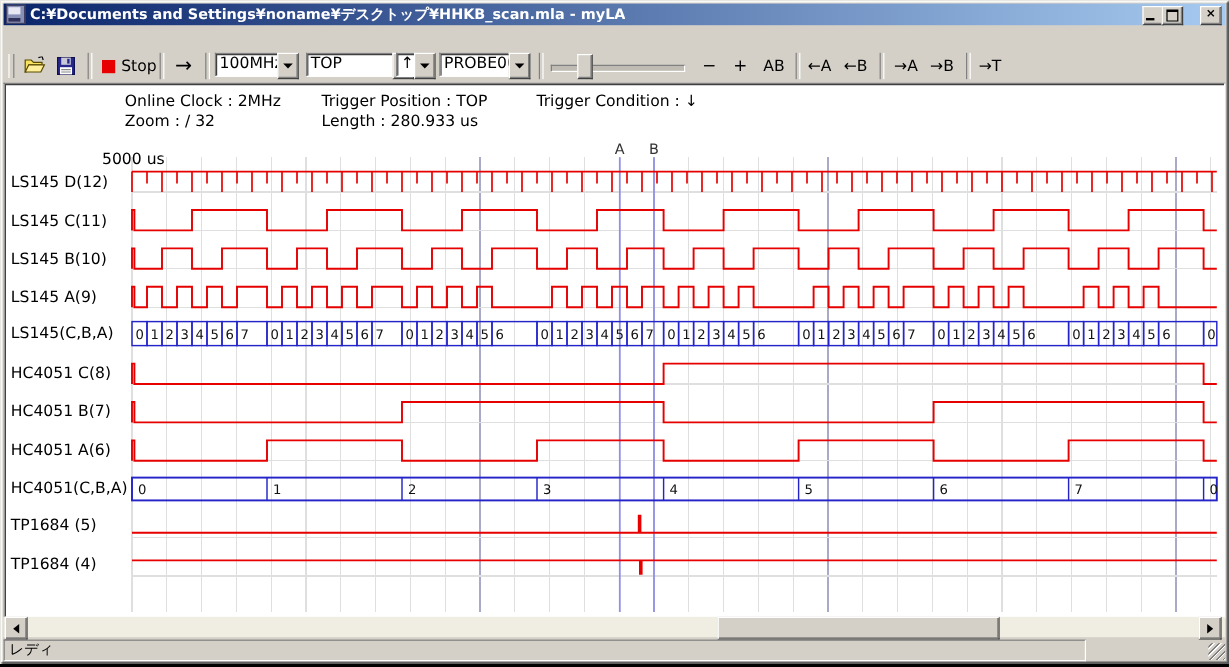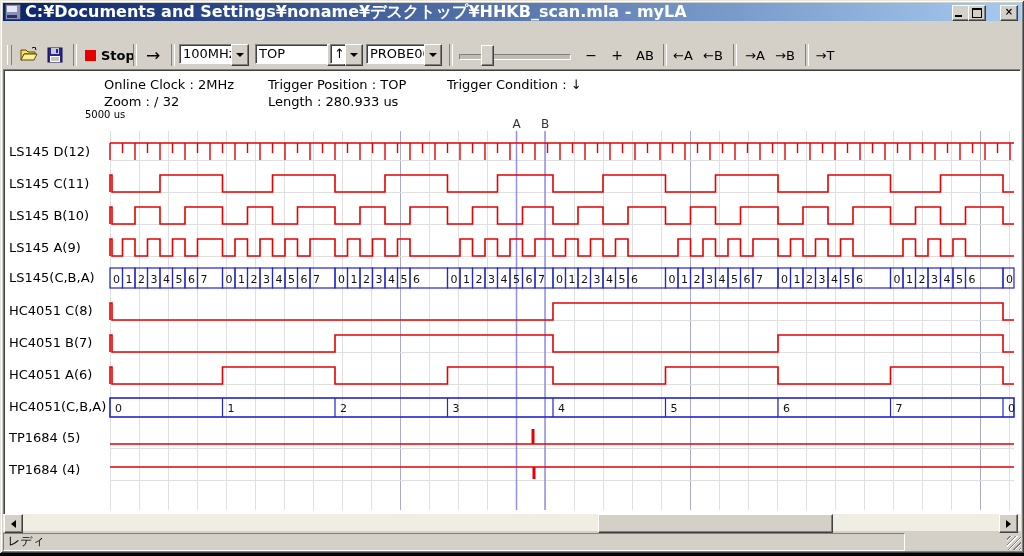--- a/index.html
+++ b/index.html
@@ -6,39 +6,39 @@
   body{width:1024px;height:556px;position:relative;overflow:hidden;
        font-family:"DejaVu Sans","Liberation Sans",sans-serif;font-size:13px;color:#000;}
   #window{position:absolute;left:0;top:0;width:1024px;height:553px;background:#d4d0c8;
           box-shadow:inset 1px 1px 0 #e8e6e0, inset -1px -1px 0 #404040, inset 2px 2px 0 #fff, inset -2px -2px 0 #808080;}
   
   #titlebar{position:absolute;left:3px;top:3px;width:1018px;height:18px;
             background:linear-gradient(to right,#0a246a,#a6caf0);display:flex;align-items:center;}
   #app-icon{width:14px;height:14px;margin:0 4px 0 2px;background:#8890b8;border:1px solid #404060;position:relative;flex:0 0 auto;}
   #app-icon:before{content:"";position:absolute;left:1px;top:1px;width:10px;height:6px;background:#e8e8f4;}
   #app-icon:after{content:"";position:absolute;left:1px;bottom:1px;width:10px;height:3px;background:#303058;}
-  #title-text{color:#fff;font-size:16px;font-weight:bold;white-space:nowrap;overflow:hidden;}
+  #title-text{color:#fff;font-size:12px;font-weight:bold;white-space:nowrap;overflow:hidden;}
   .tbtn{position:absolute;top:2px;width:16px;height:14px;background:#d4d0c8;
         border-top:1px solid #fff;border-left:1px solid #fff;border-right:1px solid #404040;border-bottom:1px solid #404040;
         box-shadow:inset -1px -1px 0 #808080;font-size:10px;font-weight:bold;line-height:12px;text-align:center;}
   #btn-min{right:51px}#btn-max{right:35px}#btn-close{right:3px}
   #btn-min i{display:block;width:7px;height:2px;background:#000;margin:9px 0 0 2px;}
   #btn-max i{display:block;width:8px;height:7px;border:1px solid #000;border-top-width:2px;margin:2px auto 0;}
   
   #menubar{position:absolute;left:3px;top:22px;width:1018px;height:19px;display:flex;align-items:center;border-bottom:1px solid #b9b6ae;}
   .menu-item{padding:1px 7px;white-space:nowrap;}
   
   #toolbar{position:absolute;left:3px;top:42px;width:1018px;height:27px;border-bottom:1px solid #9a9792;}
   .titem{position:absolute;top:2px;height:22px;}
   .sep{position:absolute;top:2px;width:2px;height:22px;border-left:1px solid #808080;border-right:1px solid #fff;}
   .grab{position:absolute;top:3px;width:3px;height:20px;border-left:1px solid #fff;border-right:1px solid #808080;}
   .icbtn{width:24px;display:flex;align-items:center;justify-content:center;}
   .flatbtn{display:flex;align-items:center;justify-content:center;font-size:14px;background:transparent;border:none;padding:0;
            font-family:"DejaVu Sans","Liberation Sans",sans-serif;}
-  #stop-button{display:flex;align-items:center;gap:5px;padding-left:4px;font-size:13px;font-weight:bold;}
+  #stop-button{display:flex;align-items:center;gap:5px;padding-left:4px;font-size:13px;}
   #stop-square{width:11px;height:11px;background:#e60000;flex:0 0 auto;}
   .combo{display:flex;}
   .combo-text{background:#fff;height:18px;line-height:18px;padding:0 3px;flex:1;
               border-top:1px solid #808080;border-left:1px solid #808080;border-bottom:1px solid #fff;border-right:none;
               box-shadow:inset 1px 1px 0 #404040;font-size:13px;white-space:nowrap;overflow:hidden;}
   .combo-btn{width:16px;height:20px;background:#d4d0c8;flex:0 0 auto;
              border-top:1px solid #fff;border-left:1px solid #fff;border-right:1px solid #404040;border-bottom:1px solid #404040;
              box-shadow:inset -1px -1px 0 #808080;display:flex;align-items:center;justify-content:center;}
   .tri-down{width:0;height:0;border-left:4px solid transparent;border-right:4px solid transparent;border-top:4px solid #000;}
   #zoom-slider{width:118px;}
@@ -164,21 +164,21 @@
     <span class="titem flatbtn" style="left:808px;width:28px;font-size:13px">→T</span>
   </div>
 
   <div id="client"></div>
 
   <span class="info-text" style="left:104px;top:77px">Online Clock : 2MHz</span>
   <span class="info-text" style="left:104px;top:94px">Zoom : /  32</span>
   <span class="info-text" style="left:268px;top:77px">Trigger Position : TOP</span>
   <span class="info-text" style="left:268px;top:94px">Length : 280.933 us</span>
   <span class="info-text" style="left:447px;top:77px">Trigger Condition : ↓</span>
-  <span class="info-text" style="left:85px;top:109px;font-size:10px">5000 us</span>
+  <span class="info-text" style="left:85px;top:126px;font-size:13px">5000 us</span>
 
   <svg id="plot" width="1024" height="556" viewBox="0 0 1024 556" xmlns="http://www.w3.org/2000/svg">
       <line x1="110" y1="131" x2="110" y2="510" stroke="#dfdfdf" stroke-width="1" shape-rendering="crispEdges"></line>
       <line x1="139" y1="131" x2="139" y2="510" stroke="#dfdfdf" stroke-width="1" shape-rendering="crispEdges"></line>
       <line x1="168" y1="131" x2="168" y2="510" stroke="#dfdfdf" stroke-width="1" shape-rendering="crispEdges"></line>
       <line x1="197" y1="131" x2="197" y2="510" stroke="#dfdfdf" stroke-width="1" shape-rendering="crispEdges"></line>
       <line x1="226" y1="131" x2="226" y2="510" stroke="#dfdfdf" stroke-width="1" shape-rendering="crispEdges"></line>
       <line x1="255" y1="131" x2="255" y2="510" stroke="#dfdfdf" stroke-width="1" shape-rendering="crispEdges"></line>
       <line x1="284" y1="131" x2="284" y2="510" stroke="#dfdfdf" stroke-width="1" shape-rendering="crispEdges"></line>
       <line x1="313" y1="131" x2="313" y2="510" stroke="#dfdfdf" stroke-width="1" shape-rendering="crispEdges"></line>

